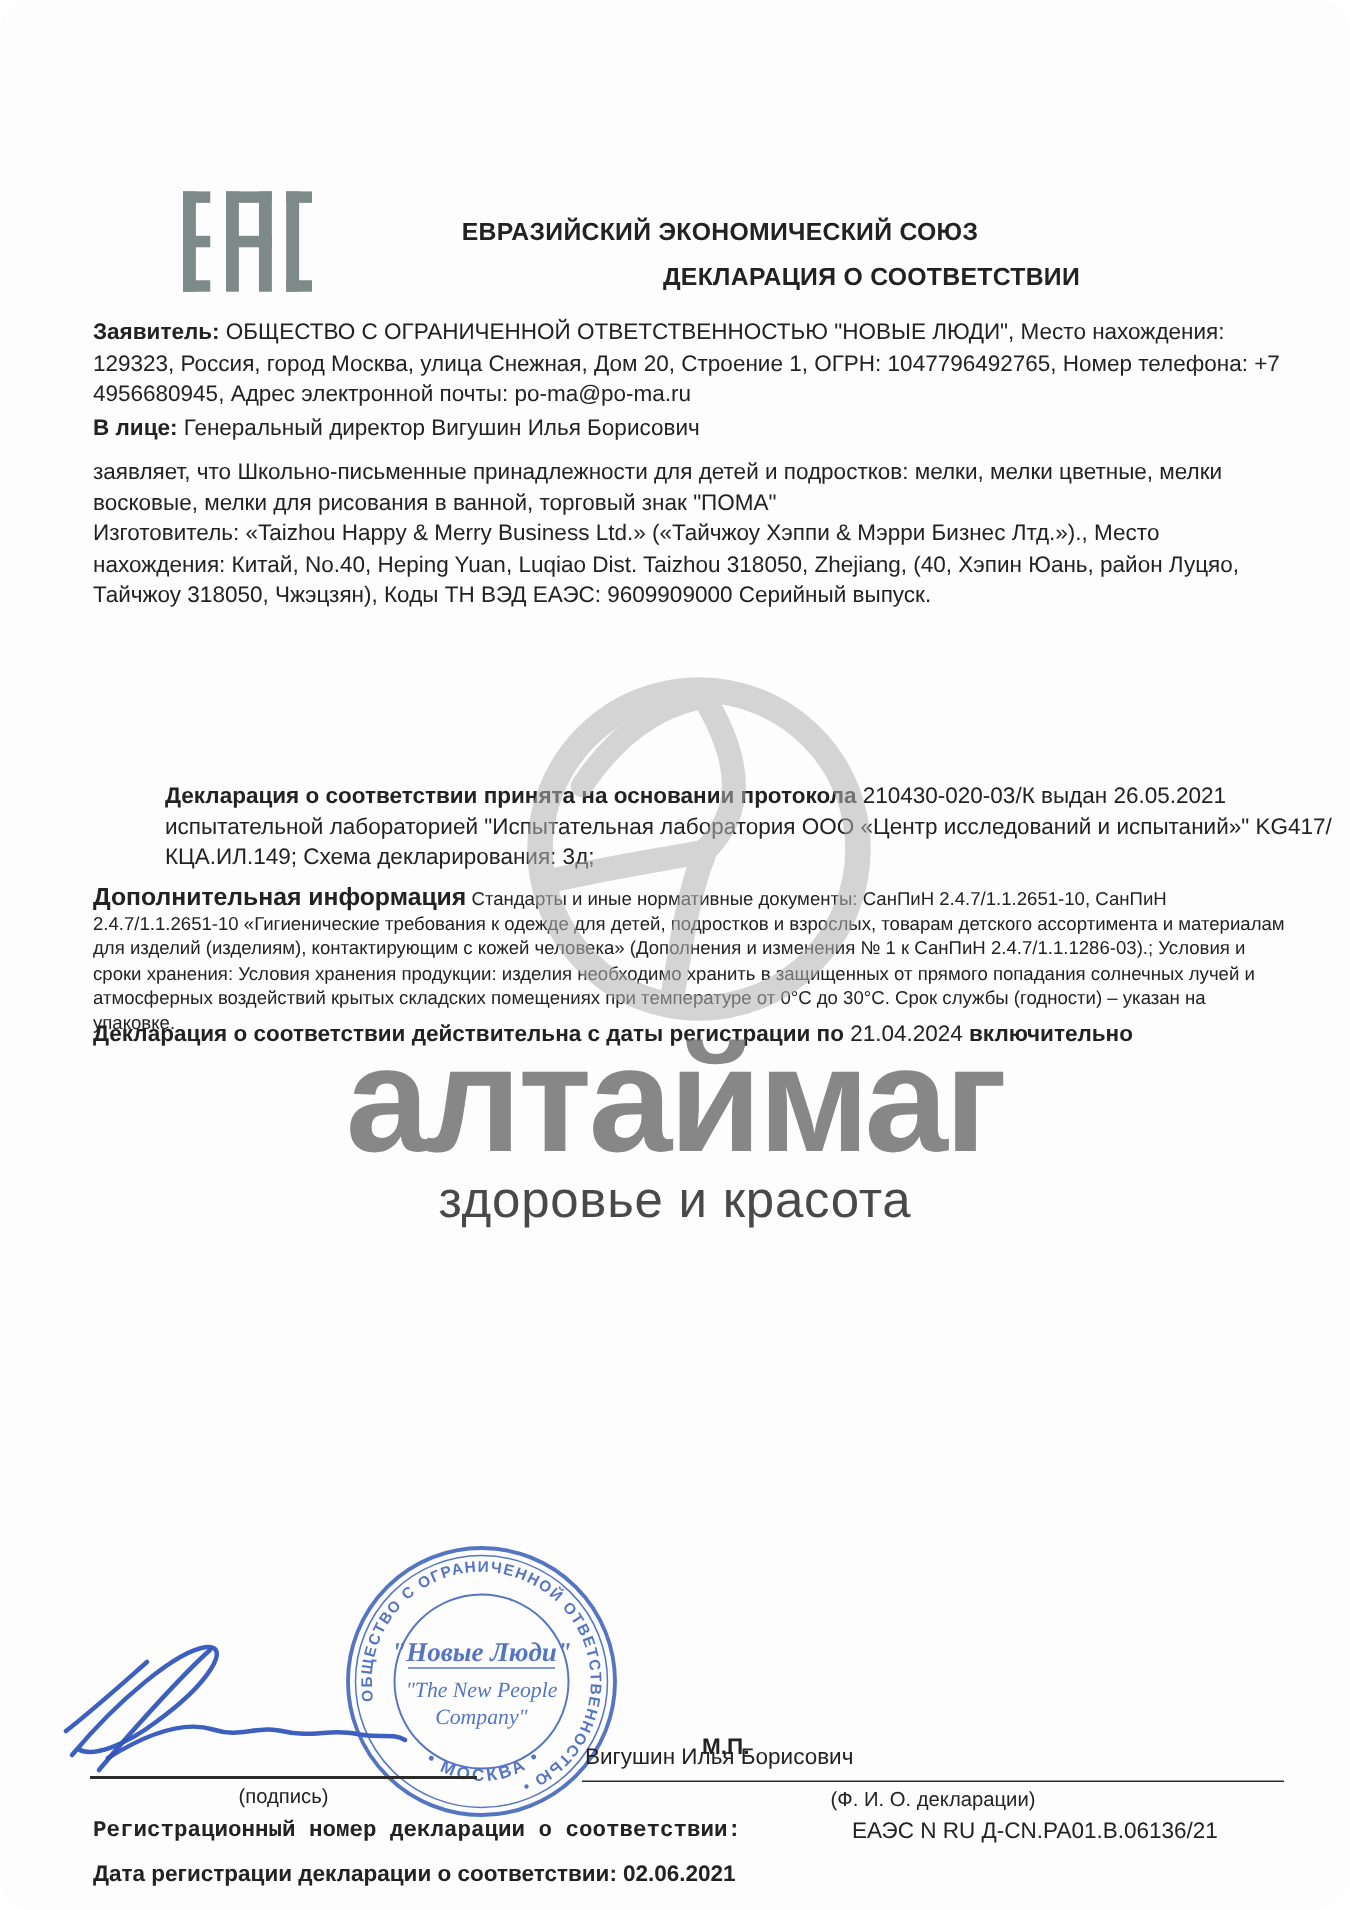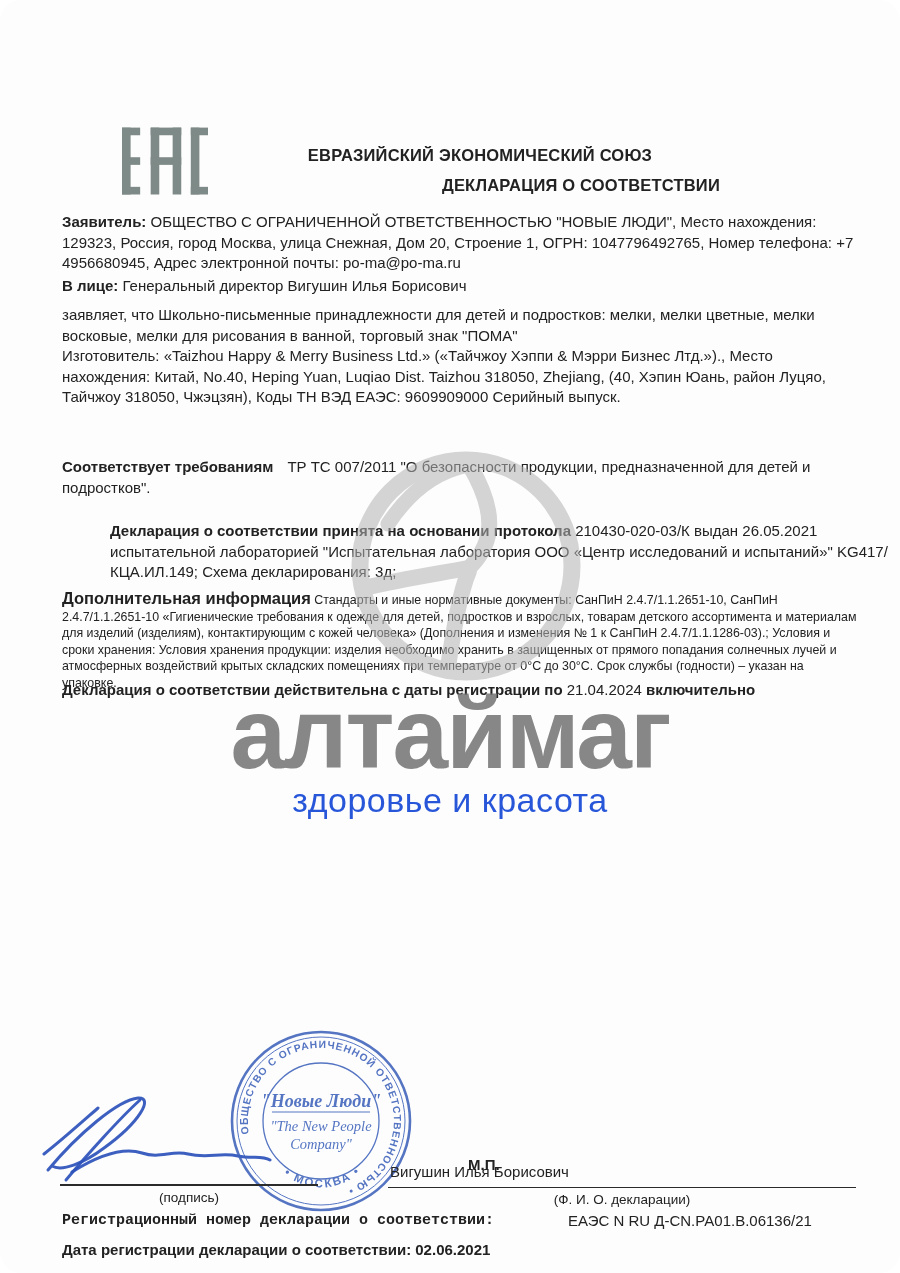--- a/index.html
+++ b/index.html
@@ -20,21 +20,21 @@
   .p-basis{top:521px;margin-left:48px;}
   .p-additional{top:590px;font-size:12.4px;line-height:16.6px;width:798px;}
   .addl-label{font-size:16.5px;}
   .p-validity{top:680px;}
   .wgap{margin-right:14px;}
   
   .wm{position:absolute;pointer-events:none;z-index:6;}
   .globe-wm{left:350px;top:450px;}
   .brand-wm{left:0;top:676px;width:900px;text-align:center;font-size:100px;font-weight:bold;
             color:#737373;letter-spacing:-2px;opacity:.85;}
-  .tagline-wm{left:0;top:781px;width:900px;text-align:center;font-size:34px;color:#1d4ed8;
+  .tagline-wm{left:0;top:781px;width:900px;text-align:center;font-size:34px;color:#404040;
               letter-spacing:.5px;opacity:.95;}
   
   .sig-svg{position:absolute;left:42px;top:1090px;z-index:3;}
   .stamp-svg{position:absolute;left:228px;top:1028px;z-index:3;opacity:.88;}
   .mp-label{position:absolute;left:468px;top:1156px;font-size:15px;font-weight:bold;z-index:4;}
   .signer-name{position:absolute;left:390px;top:1163px;font-size:15px;z-index:4;}
   .rule{position:absolute;border-top:2px solid #2b2b2b;z-index:4;}
   .rule-sign{left:60px;top:1184px;width:258px;}
   .rule-name{left:388px;top:1187px;width:468px;border-top-width:1.6px;}
   .caption{position:absolute;font-size:13.5px;text-align:center;z-index:4;}
@@ -77,21 +77,20 @@
 
   <div class="union-title">ЕВРАЗИЙСКИЙ ЭКОНОМИЧЕСКИЙ СОЮЗ</div>
   <div class="doc-title">ДЕКЛАРАЦИЯ О СООТВЕТСТВИИ</div>
 
   <p class="par p-applicant"><b>Заявитель:</b><span> ОБЩЕСТВО С ОГРАНИЧЕННОЙ ОТВЕТСТВЕННОСТЬЮ "НОВЫЕ ЛЮДИ", Место нахождения: 129323, Россия, город Москва, улица Снежная, Дом 20, Строение 1, ОГРН: 1047796492765, Номер телефона: +7 4956680945, Адрес электронной почты: po-ma@po-ma.ru</span></p>
 
   <p class="par p-person"><b>В лице:</b><span> Генеральный директор Вигушин Илья Борисович</span></p>
 
   <p class="par p-declares"><span>заявляет, что Школьно-письменные принадлежности для детей и подростков: мелки, мелки цветные, мелки восковые, мелки для рисования в ванной, торговый знак "ПОМА"</span><br><span>Изготовитель: «Taizhou Happy &amp; Merry Business Ltd.» («Тайчжоу Хэппи &amp; Мэрри Бизнес Лтд.»)., Место нахождения: Китай, No.40, Heping Yuan, Luqiao Dist. Taizhou 318050, Zhejiang, (40, Хэпин Юань, район Луцяо, Тайчжоу 318050, Чжэцзян), Коды ТН ВЭД ЕАЭС: 9609909000 Серийный выпуск.</span></p>
 
-  <p class="par p-compliance"><b class="wgap">Соответствует требованиям</b><span>ТР ТС 007/2011 "О безопасности продукции, предназначенной для детей и подростков".</span></p>
 
   <p class="par p-basis"><b>Декларация о соответствии принята на основании протокола</b><span> 210430-020-03/К выдан 26.05.2021 испытательной лабораторией "Испытательная лаборатория ООО «Центр исследований и испытаний»" KG417/КЦА.ИЛ.149; Схема декларирования: 3д;</span></p>
 
   <p class="par p-additional"><b class="addl-label">Дополнительная информация</b><span> Стандарты и иные нормативные документы: СанПиН 2.4.7/1.1.2651-10, СанПиН 2.4.7/1.1.2651-10 «Гигиенические требования к одежде для детей, подростков и взрослых, товарам детского ассортимента и материалам для изделий (изделиям), контактирующим с кожей человека» (Дополнения и изменения № 1 к СанПиН 2.4.7/1.1.1286-03).; Условия и сроки хранения: Условия хранения продукции: изделия необходимо хранить в защищенных от прямого попадания солнечных лучей и атмосферных воздействий крытых складских помещениях при температуре от 0°С до 30°С. Срок службы (годности) – указан на упаковке.</span></p>
 
   <p class="par p-validity"><b>Декларация о соответствии действительна с даты регистрации по</b><span> 21.04.2024 </span><b>включительно</b></p>
 
   <div class="wm globe-wm">
     <svg width="232" height="232" viewBox="0 0 232 232">
       <g stroke="#b3b3b3" fill="none" opacity="0.55" stroke-linecap="round">

